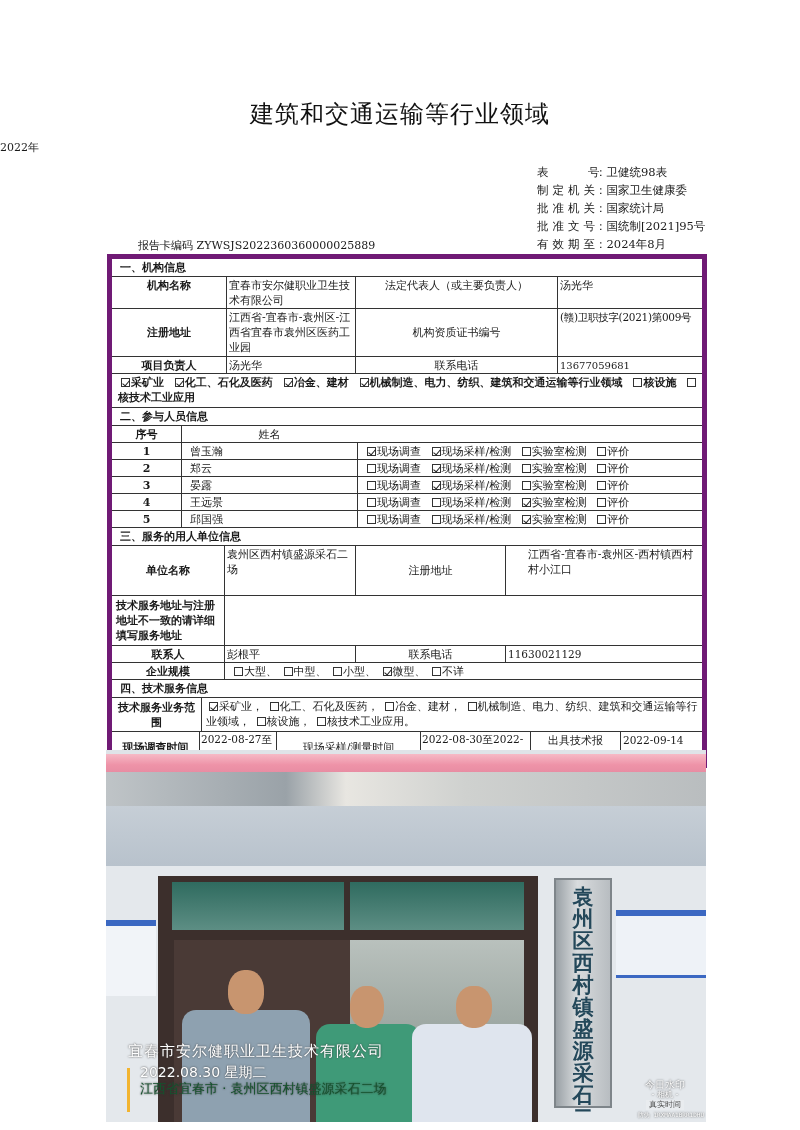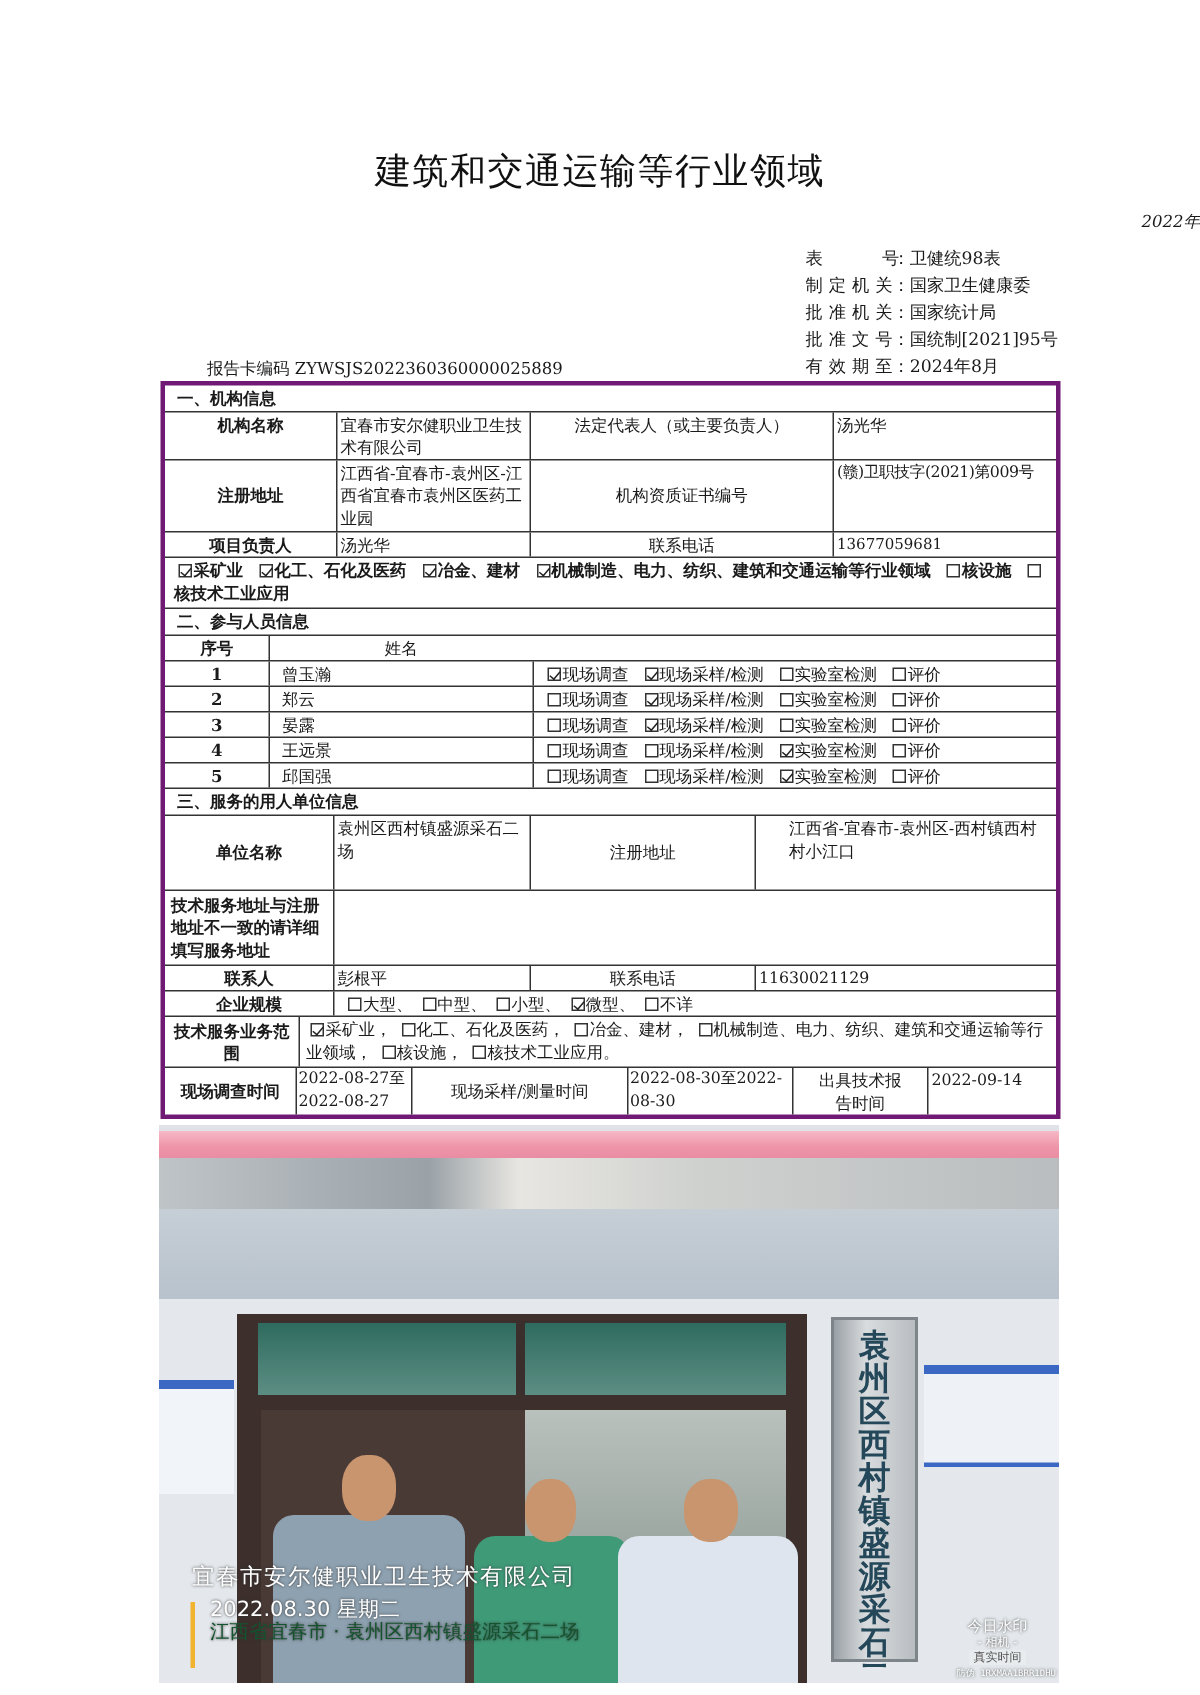--- a/index.html
+++ b/index.html
@@ -1,29 +1,29 @@
 <!DOCTYPE html>
 <html><head>
 <meta charset="utf-8">
 <style>
   * { box-sizing: border-box; margin: 0; padding: 0; }
   html, body { width: 800px; height: 1130px; background: #ffffff; overflow: hidden; }
   body { position: relative; font-family: "DejaVu Serif", "Liberation Serif", serif; color: #1a1a1a; }
 
   .title { position: absolute; left: 0; width: 800px; top: 98px; text-align: center; font-family: "DejaVu Sans", sans-serif; font-size: 24px; letter-spacing: 1px; color: #111; }
-  .year { position: absolute; left: 0; width: 800px; top: 140px; text-align: right; font-size: 11px; font-style: italic; }
+  .year { position: absolute; left: 0; width: 800px; top: 140px; text-align: left; font-size: 11px; }
 
   .meta { position: absolute; left: 537px; top: 163px; font-size: 11.5px; line-height: 18px; }
   .meta .row { display: flex; white-space: nowrap; }
   .meta .k { width: 58px; text-align-last: justify; }
   .meta .k.spaced { letter-spacing: 14px; text-align-last: auto; width: 58px; }
 
   .cardno { position: absolute; left: 138px; top: 238px; font-size: 11px; white-space: nowrap; }
 
-  .form { position: absolute; left: 107px; top: 254px; width: 600px; border: 3px solid #701a75; font-size: 11px; }
+  .form { position: absolute; left: 107px; top: 254px; width: 600px; border: 5px solid #701a75; font-size: 11px; }
   .form .r { display: flex; border-top: 1px solid #333; }
   .form .r:first-child { border-top: none; }
   .form .c { border-left: 1px solid #333; padding: 1px 2px; line-height: 15px; }
   .form .c:first-child { border-left: none; font-weight: bold; }
   .form .ctr { text-align: center; display: flex; align-items: center; justify-content: center; }
   .form .sec { font-family: "DejaVu Sans", sans-serif; font-weight: bold; font-size: 11px; padding: 1px 8px; line-height: 15px; width: 100%; }
   .cb { display: inline-block; width: 9px; height: 9px; border: 1px solid #333; margin: 0 1px 0 3px; position: relative; vertical-align: -1px; }
   .cb.on::after { content: ""; position: absolute; left: 2px; top: 0px; width: 3px; height: 6px; border-right: 1px solid #222; border-bottom: 1px solid #222; transform: rotate(40deg); }
   .sp { margin-right: 4px; }
 
@@ -216,20 +216,23 @@
     <div class="c ctr" style="width:112px">企业规模</div>
     <div class="c" style="flex:1;padding-left:6px">
       <span class="cb"></span><span>大型</span>、
       <span class="cb"></span><span>中型</span>、
       <span class="cb"></span><span>小型</span>、
       <span class="cb on"></span><span>微型</span>、
       <span class="cb"></span><span>不详</span>
     </div>
   </div>
 
+  <div class="r">
+      <div class="sec">四、技术服务信息</div>
+    </div>
   <div class="r" style="height:34px">
     <div class="c ctr" style="width:89px;padding:1px 6px">技术服务业务范围</div>
     <div class="c" style="flex:1;padding-left:4px">
       <span class="cb on"></span><span>采矿业</span>，
       <span class="cb"></span><span>化工、石化及医药</span>，
       <span class="cb"></span><span>冶金、建材</span>，
       <span class="cb"></span><span>机械制造、电力、纺织、建筑和交通运输等行业领域</span>，
       <span class="cb"></span><span>核设施</span>，
       <span class="cb"></span><span>核技术工业应用。</span>
     </div>

